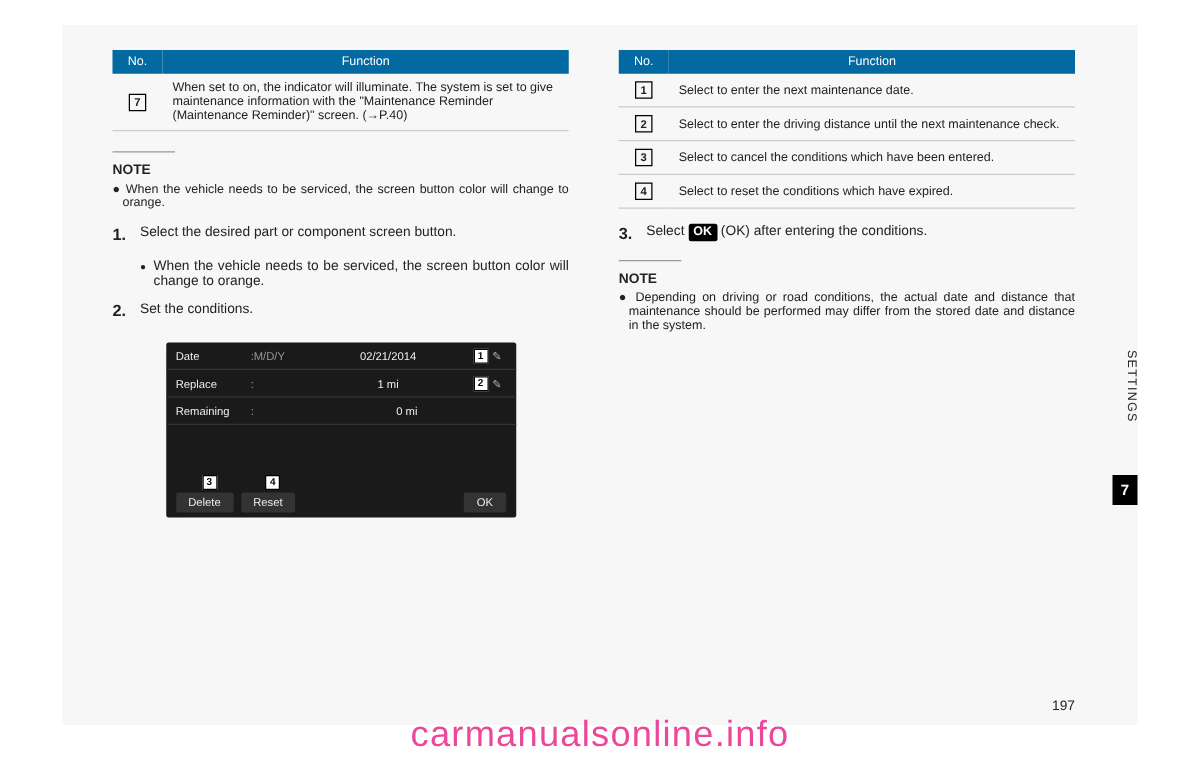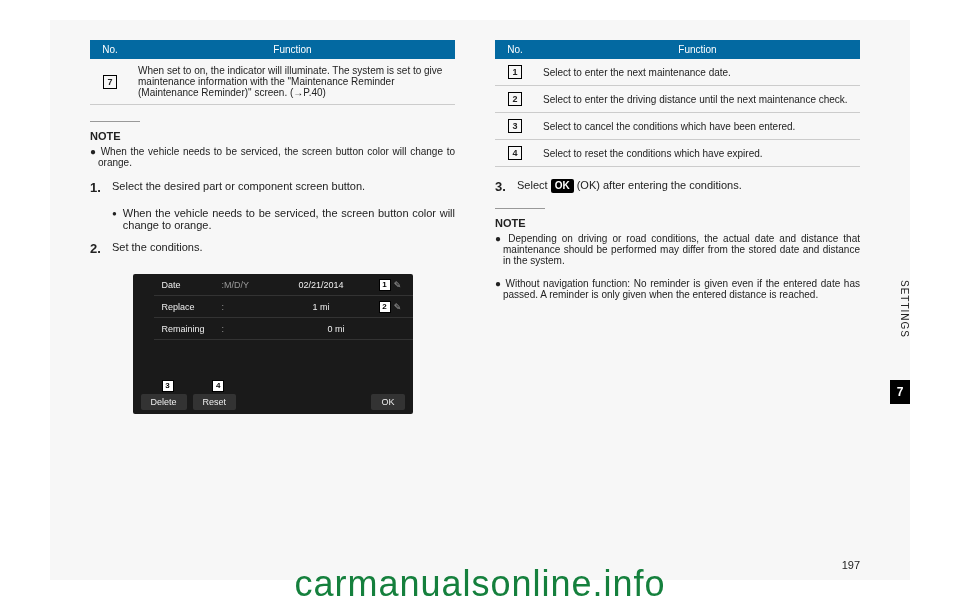--- a/index.html
+++ b/index.html
@@ -147,21 +147,20 @@
       border-radius: 2px;
       text-align: center;
       line-height: 14px;
     }
     .ss-row {
       display: flex;
       align-items: center;
       padding: 3px 8px;
       border-bottom: 1px solid #333;
       height: 22px;
-      margin-left: 21px;
     }
     .ss-row-label {
       width: 60px;
     }
     .ss-row-mid {
       width: 50px;
       color: #999;
     }
     .ss-row-val {
       flex: 1;
@@ -246,22 +245,22 @@
       position: absolute;
       bottom: 40px;
       right: 100px;
       font-size: 11px;
     }
     .watermark {
       position: absolute;
       bottom: 6px;
       left: 50%;
       transform: translateX(-50%);
-      font-size: 36px;
-      color: #15803d;
+      font-size: 29px;
+      color: #ec4899;
       letter-spacing: 1px;
       font-weight: normal;
     }
     hr.note-rule {
       border: none;
       border-top: 1px solid #999;
       margin: 4px 0;
       width: 50px;
     }
   </style>
@@ -371,21 +370,20 @@
     <div class="step">
       <div class="step-num">3.</div>
       <div class="step-text">
         <span>Select </span><span class="ok-box">OK</span><span> (OK) after entering the conditions.</span>
       </div>
     </div>
 
     <hr class="note-rule">
     <div class="note-label">NOTE</div>
     <div class="note-body">Depending on driving or road conditions, the actual date and distance that maintenance should be performed may differ from the stored date and distance in the system.</div>
-    <div class="note-body">Without navigation function: No reminder is given even if the entered date has passed. A reminder is only given when the entered distance is reached.</div>
 
   </div>
 
 </div>
 
 <div class="side-tab">SETTINGS</div>
 <div class="side-tab-num">7</div>
 
 <div class="page-num">197</div>
 <div class="watermark">carmanualsonline.info</div>

